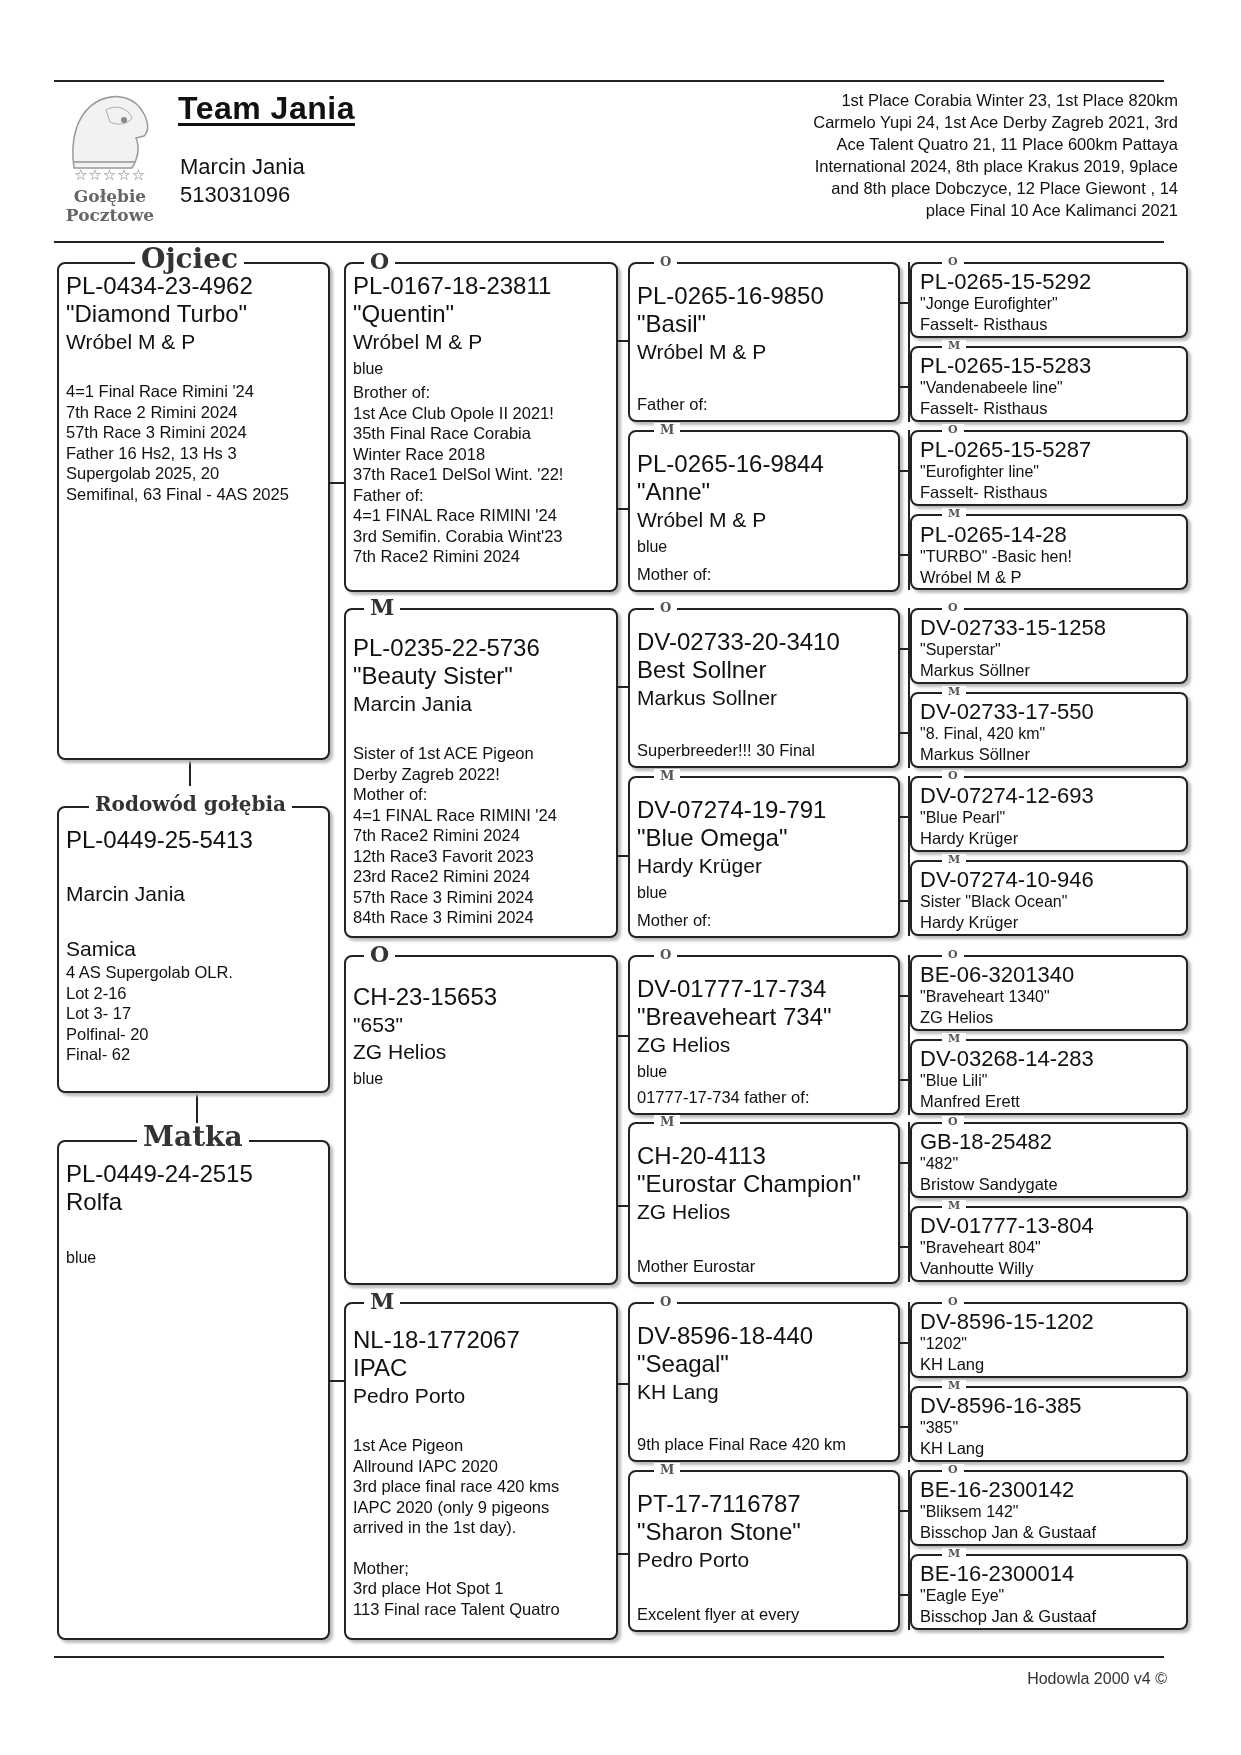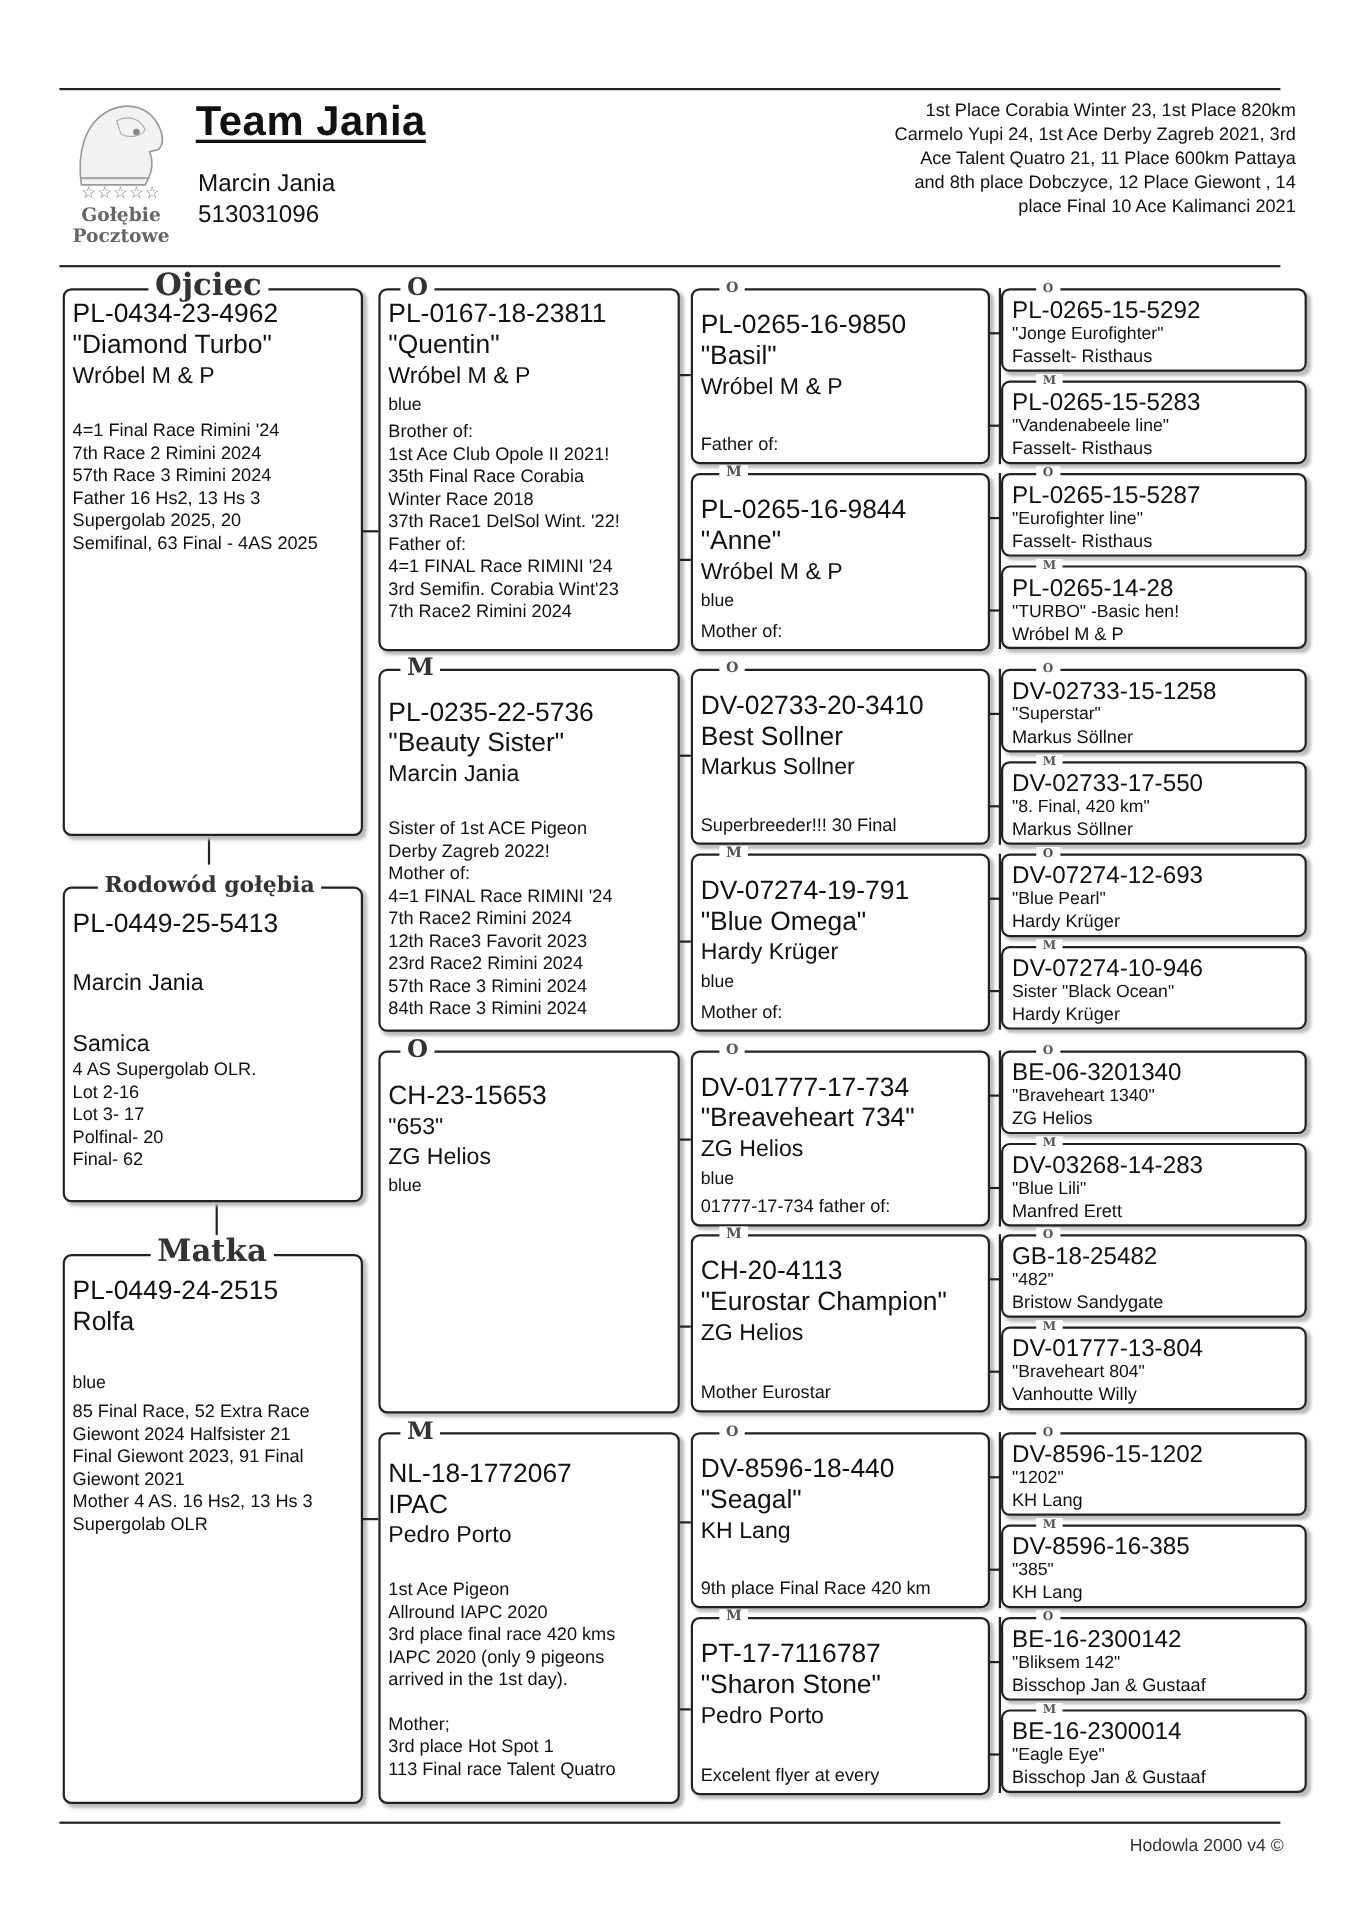--- a/index.html
+++ b/index.html
@@ -11,21 +11,21 @@
   #hr-bot { top:1656px; }
 
   
   .logo { position:absolute; left:56px; top:90px; width:108px; height:140px; }
   .logo svg { position:absolute; left:10px; top:0; }
   .logo .stars { position:absolute; left:0; top:76px; width:108px; text-align:center;
                  font-size:15px; color:#777; letter-spacing:1px; }
   .logo .l1, .logo .l2 { position:absolute; left:0; width:108px; text-align:center;
                  font-family:"DejaVu Serif", serif; font-weight:bold; font-size:17px; color:#666; }
   .logo .l1 { top:96px; } .logo .l2 { top:115px; }
-  .team-title { position:absolute; left:178px; top:90px; font-size:38px; font-weight:bold;
+  .team-title { position:absolute; left:178px; top:90px; font-size:32px; font-weight:bold;
                 text-decoration:underline; text-underline-offset:4px; letter-spacing:0.5px; }
   .owner { position:absolute; left:180px; top:154px; font-size:22px; }
   .phone { position:absolute; left:180px; top:182px; font-size:22px; }
   .achievements { position:absolute; right:63px; top:89px; width:470px; text-align:right;
                   font-size:16.5px; line-height:22px; }
 
   
   .box { position:absolute; border:2px solid #222; border-radius:8px; background:#fff;
          box-shadow:3px 3px 3px #bbb; box-sizing:border-box; }
   .legend { position:absolute; top:-14px; background:#fff; padding:0 6px;
@@ -69,20 +69,21 @@
   <div class="l1">Gołębie</div>
   <div class="l2">Pocztowe</div>
 </div>
 <div class="team-title">Team Jania</div>
 <div class="owner">Marcin Jania</div>
 <div class="phone">513031096</div>
 <div class="achievements">
   <div>1st Place Corabia Winter 23, 1st Place 820km</div>
   <div>Carmelo Yupi 24, 1st Ace Derby Zagreb 2021, 3rd</div>
   <div>Ace Talent Quatro 21, 11 Place 600km Pattaya</div>
+  <div>International 2024, 8th place Krakus 2019, 9place</div>
   <div>and 8th place Dobczyce, 12 Place Giewont , 14</div>
   <div>place Final 10 Ace Kalimanci 2021</div>
 </div>
 
 <div class="vline" style="left:189px; top:760px; width:2px; height:26px;"></div>
 <div class="vline" style="left:196px; top:1093px; width:2px; height:30px;"></div>
 
 <div class="box" style="left:57px; top:262px; width:273px; height:498px;">
   <div class="legend big" style="left:76px;">Ojciec</div>
   <div class="inner">
@@ -115,28 +116,20 @@
     </div>
   </div>
 </div>
 
 <div class="box" style="left:57px; top:1140px; width:273px; height:500px;">
   <div class="legend big" style="left:78px;">Matka</div>
   <div class="inner" style="top:18px;">
     <div class="ring">PL-0449-24-2515</div>
     <div class="name">Rolfa</div>
     <div class="color" style="margin-top:28px;">blue</div>
-    <div class="notes" style="margin-top:2px;">
-      <div>85 Final Race, 52 Extra Race</div>
-      <div>Giewont 2024 Halfsister 21</div>
-      <div>Final Giewont 2023, 91 Final</div>
-      <div>Giewont 2021</div>
-      <div> Mother 4 AS. 16 Hs2, 13 Hs 3</div>
-      <div>Supergolab OLR</div>
-    </div>
   </div>
 </div>
 
 <div class="vline" style="left:330px; top:482px; width:2px; height:0;"></div>
 <div class="hline" style="left:330px; top:482px; width:14px; height:2px;"></div>
 <div class="hline" style="left:330px; top:1380px; width:14px; height:2px;"></div>
 
 <div class="box" style="left:344px; top:262px; width:274px; height:330px;">
   <div class="legend mid" style="left:18px;">O</div>
   <div class="inner">

